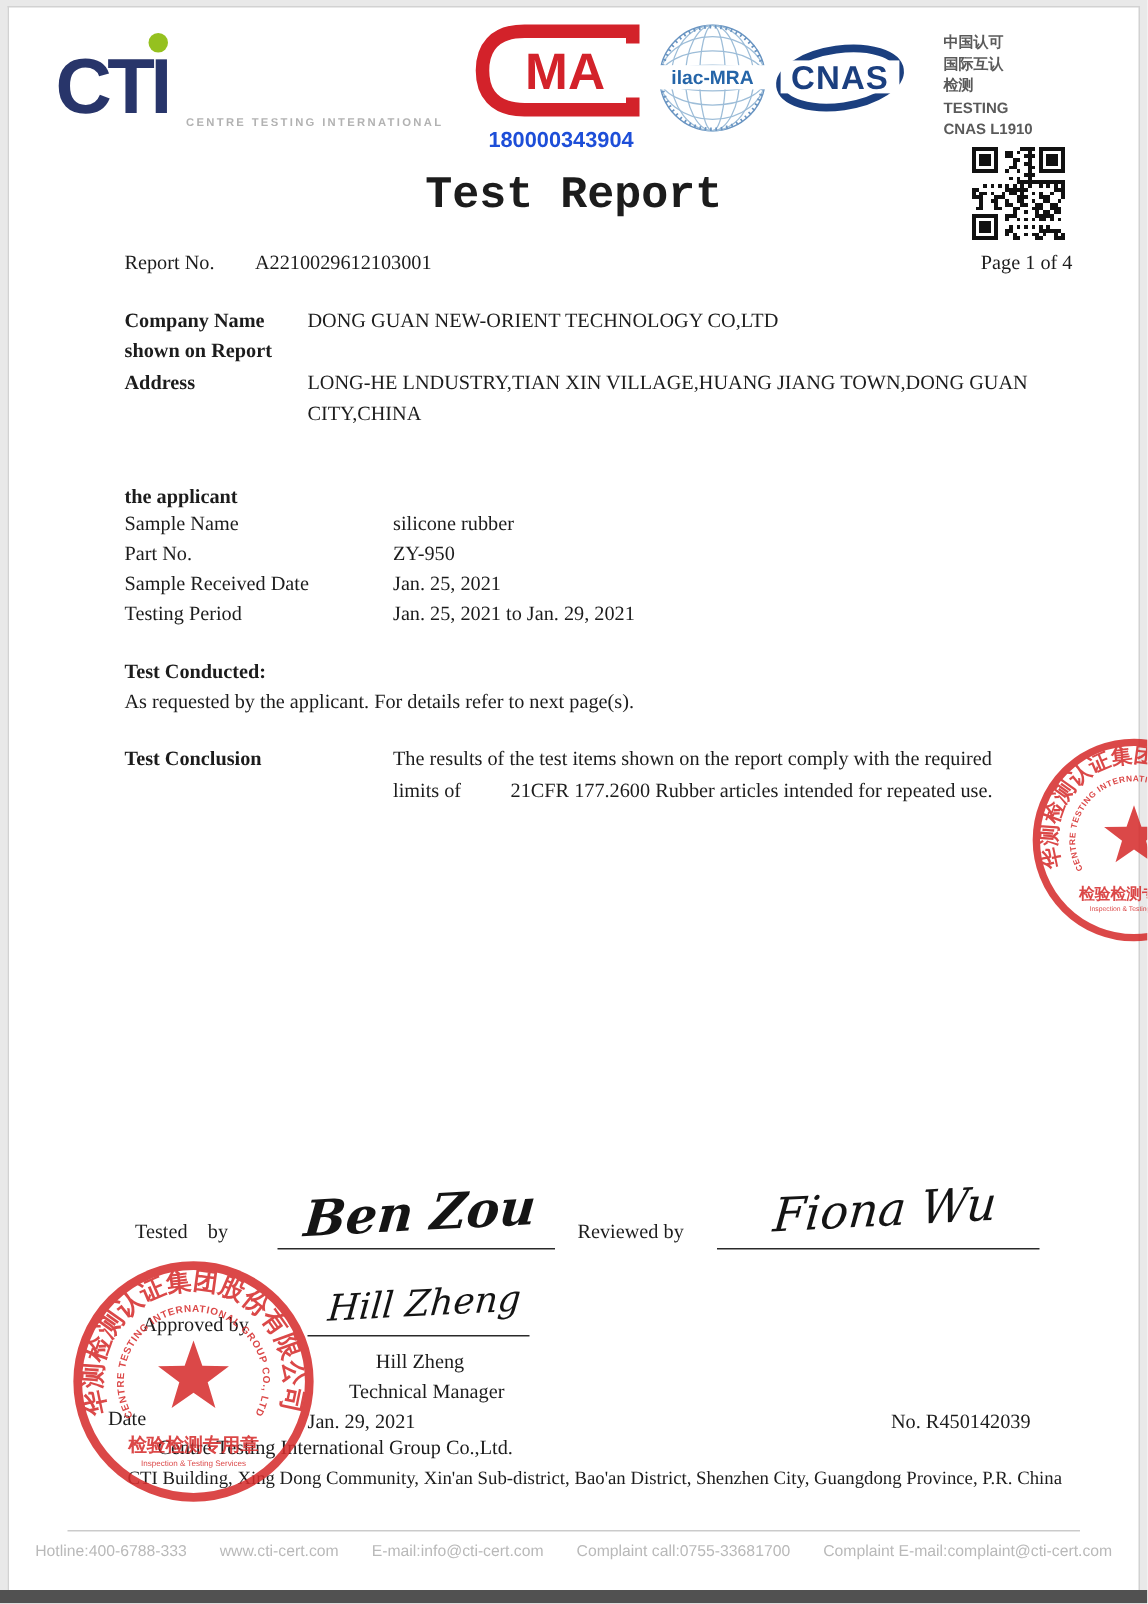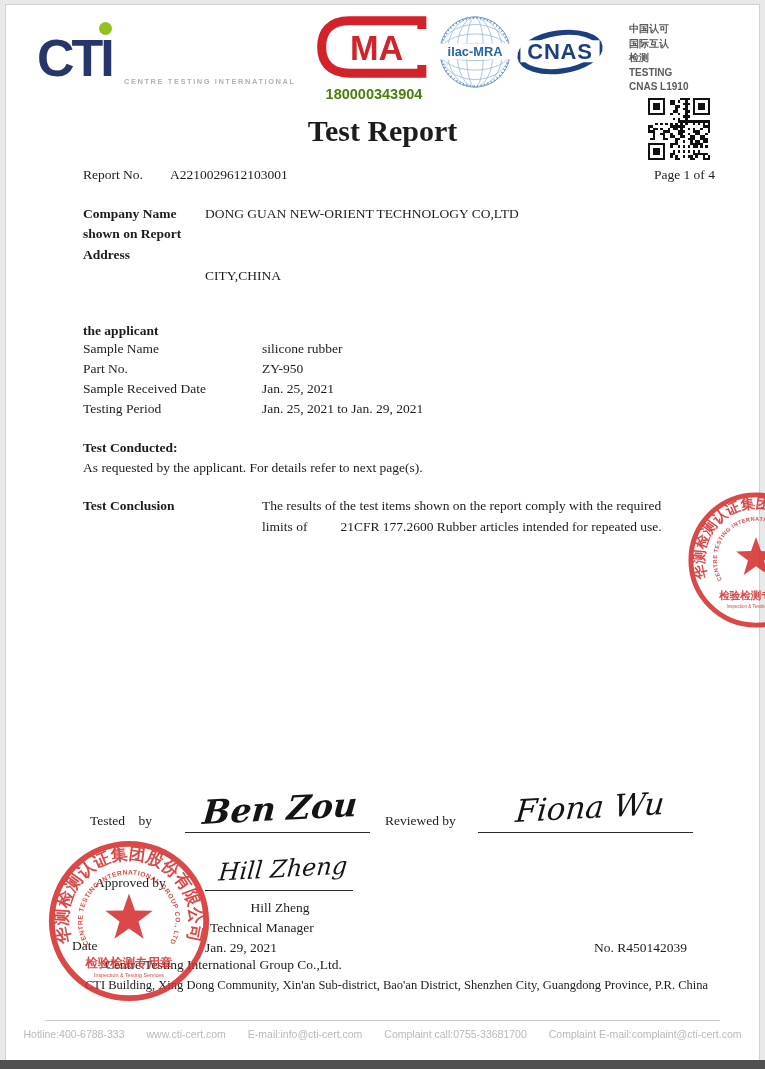--- a/index.html
+++ b/index.html
@@ -6,23 +6,23 @@
   body{background:#e9e9e9;font-family:"Liberation Serif",serif;color:#1c1c1c;}
   .screen{position:relative;width:765px;height:1069px;overflow:hidden;background:#e9e9e9;}
   .page{position:absolute;left:5px;top:4px;right:5px;bottom:9px;background:#fff;border:1px solid #d2d2d2;border-bottom:none;}
   .abs{position:absolute;}
   .serif{font-family:"Liberation Serif",serif;font-size:13.5px;line-height:17px;}
   
   .cti-letters{left:37px;top:30px;font-family:"Liberation Sans",sans-serif;font-weight:800;font-size:52px;line-height:56px;letter-spacing:-3px;color:#28356a;}
   .cti-dot{left:99px;top:22px;width:13px;height:13px;border-radius:50%;background:#95c11f;}
   .cti-cn{left:123px;top:40px;font-size:31px;line-height:34px;letter-spacing:7px;color:#9c9c9c;font-weight:600;font-family:"Liberation Sans",sans-serif;}
   .cti-sub{left:124px;top:77px;font-size:7.5px;letter-spacing:1.55px;color:#b2b2b2;font-weight:bold;font-family:Liberation Sans, sans-serif;}
-  .cma-num{left:311px;top:86px;width:126px;text-align:center;font-size:14.5px;font-weight:bold;color:#4d7c0f;font-family:"Liberation Sans",sans-serif;}
+  .cma-num{left:311px;top:86px;width:126px;text-align:center;font-size:14.5px;font-weight:bold;color:#1d4ed8;font-family:"Liberation Sans",sans-serif;}
   .accred{left:629px;top:22px;font-size:10px;line-height:14.5px;font-weight:bold;color:#5a5a5a;font-family:"Liberation Sans",sans-serif;}
-  .title{left:0;right:0;top:114px;text-align:center;font-size:30px;font-weight:bold;font-family:Liberation Serif, serif;}
+  .title{left:0;right:0;top:114px;text-align:center;font-size:30px;font-weight:bold;font-family:Liberation Mono, monospace;}
   .lbl{font-weight:bold;}
   .hand{font-family:"DejaVu Serif",serif;font-style:italic;color:#141414;transform:rotate(-3deg) skewX(-8deg);white-space:nowrap;}
   .sigline{border-bottom:1.4px solid #2a2a2a;height:0;}
   .stamp-svg{opacity:.87;}
   .footer-divider{left:45px;right:45px;top:1020px;height:1px;background:#cbcbcb;}
   .footer-row{left:0;right:0;top:1028px;display:flex;justify-content:center;gap:22px;font-size:10.5px;color:#b9b9b9;font-family:"Liberation Sans",sans-serif;}
   .bottom-bar{left:0;right:0;bottom:0;height:9px;background:#515151;}
   svg text{font-family:"Liberation Sans",sans-serif;}
 </style>
 </head>
@@ -282,20 +282,21 @@
 
   <div class="abs title">Test Report</div>
   <div class="abs serif" style="left:83px;top:166px">Report No.</div>
   <div class="abs serif" style="left:170px;top:166px">A2210029612103001</div>
   <div class="abs serif" style="right:50px;top:166px">Page 1 of 4</div>
 
   <div class="abs serif lbl" style="left:83px;top:205px">Company Name</div>
   <div class="abs serif lbl" style="left:83px;top:225px">shown on Report</div>
   <div class="abs serif" style="left:205px;top:205px">DONG GUAN NEW-ORIENT TECHNOLOGY CO,LTD</div>
   <div class="abs serif lbl" style="left:83px;top:246px">Address</div>
+  <div class="abs serif" style="left:205px;top:246px">LONG-HE LNDUSTRY,TIAN XIN VILLAGE,HUANG JIANG TOWN,DONG GUAN</div>
   <div class="abs serif" style="left:205px;top:267px">CITY,CHINA</div>
 
   <div class="abs serif lbl" style="left:83px;top:322px">the applicant</div>
 
   <div class="abs serif" style="left:83px;top:340px">Sample Name</div>
   <div class="abs serif" style="left:262px;top:340px">silicone rubber</div>
   <div class="abs serif" style="left:83px;top:360px">Part No.</div>
   <div class="abs serif" style="left:262px;top:360px">ZY-950</div>
   <div class="abs serif" style="left:83px;top:380px">Sample Received Date</div>
   <div class="abs serif" style="left:262px;top:380px">Jan. 25, 2021</div>
@@ -316,21 +317,21 @@
   <div class="abs hand" style="left:195px;top:789px;width:170px;text-align:center;font-size:33px;font-weight:bold">Ben Zou</div>
 
   <div class="abs serif" style="left:385px;top:812px">Reviewed by</div>
   <div class="abs sigline" style="left:478px;top:832px;width:215px"></div>
   <div class="abs hand" style="left:490px;top:789px;width:200px;text-align:center;font-size:31px">Fiona Wu</div>
 
   <div class="abs serif" style="left:95px;top:874px">Approved by</div>
   <div class="abs sigline" style="left:205px;top:890px;width:148px"></div>
   <div class="abs hand" style="left:208px;top:855px;width:150px;text-align:center;font-size:24px">Hill Zheng</div>
   <div class="abs serif" style="left:205px;top:899px;width:150px;text-align:center">Hill Zheng</div>
-  <div class="abs serif" style="left:210px;top:919px;width:175px;">Technical Manager</div>
+  <div class="abs serif" style="left:197px;top:919px;width:175px;text-align:center">Technical Manager</div>
 
   <div class="abs serif" style="left:72px;top:937px">Date</div>
   <div class="abs serif" style="left:205px;top:939px;width:150px;text-align:left">Jan. 29, 2021</div>
   <div class="abs serif" style="left:594px;top:939px">No. R450142039</div>
 
   <div class="abs serif" style="left:85px;top:977px;font-size:12.5px">CTI Building, Xing Dong Community, Xin'an Sub-district, Bao'an District, Shenzhen City, Guangdong Province, P.R. China</div>
   <div class="abs serif" style="left:105px;top:956px">Centre Testing International Group Co.,Ltd.</div>
 
   <svg class="abs stamp-svg" style="left:686px;top:490px" width="140" height="140" viewBox="0 0 200 200">
       <use href="#stamp"></use>

